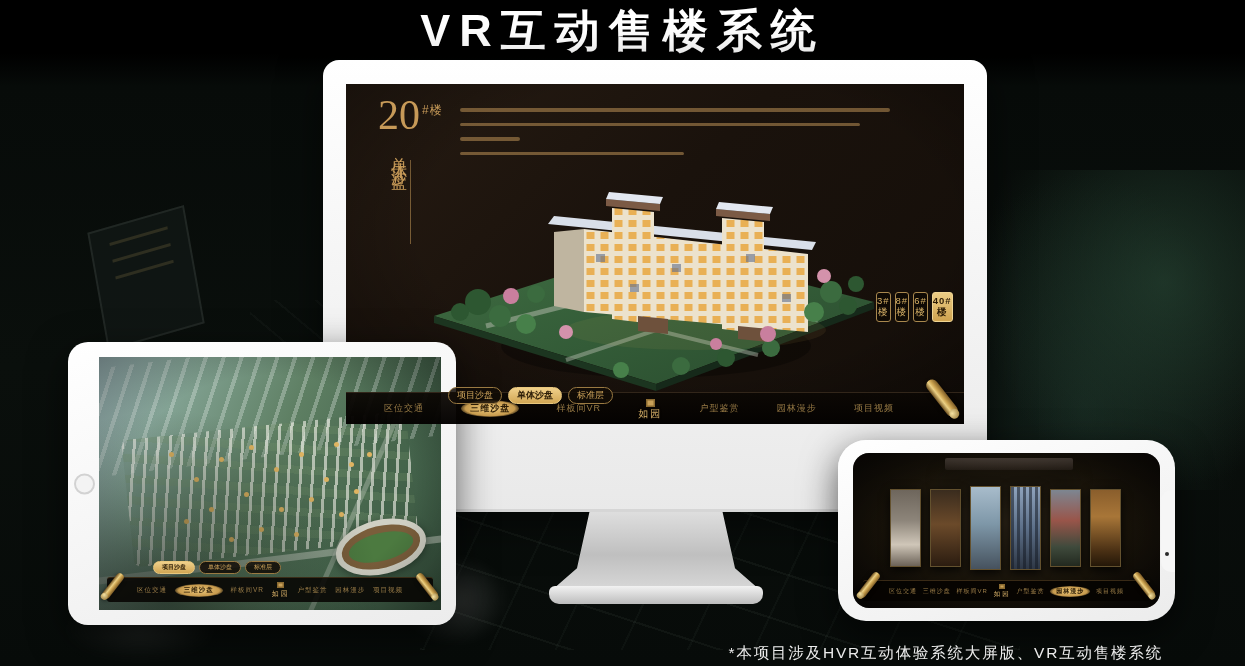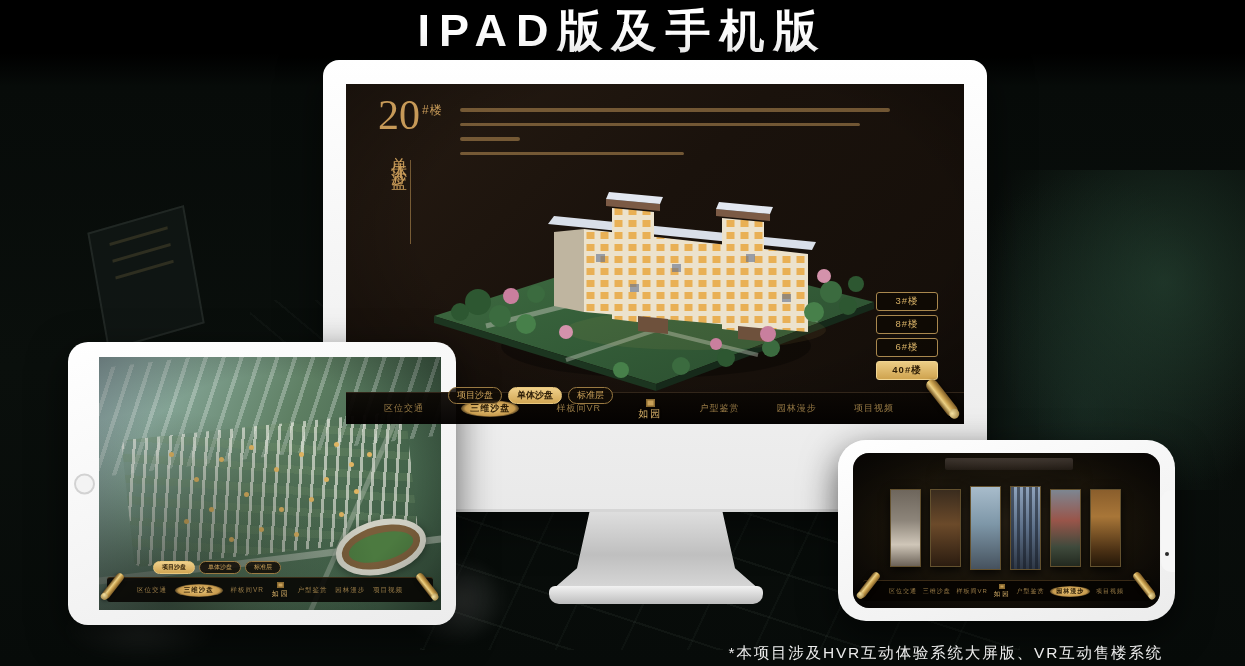--- a/index.html
+++ b/index.html
@@ -70,21 +70,21 @@
 
   .m-heading{position:absolute;left:32px;top:12px;color:#c79a58;z-index:2;}
   .m-num-row{display:flex;align-items:flex-start;}
   .m-num{font-family:Liberation Serif, serif;font-size:42px;line-height:.95;}
   .m-unit{font-size:12px;margin:6px 0 0 2px;letter-spacing:1px;}
   .m-sub{writing-mode:vertical-rl;font-size:16px;letter-spacing:6px;margin:8px 0 0 10px;font-family:"Liberation Serif","DejaVu Serif",serif;}
   .m-vline{position:absolute;left:64px;top:76px;width:1px;height:84px;background:rgba(199,154,88,.55);}
   .m-para{position:absolute;left:114px;top:24px;width:430px;z-index:2;}
   .m-para .ln{height:3.5px;background:rgba(201,156,92,.5);margin-bottom:11px;border-radius:2px;filter:blur(.3px);}
   .m-model{position:absolute;left:70px;top:50px;z-index:1;}
-  .m-btns{position:absolute;right:26px;top:208px;width:62px;display:flex;flex-direction:column;gap:4px;z-index:3;}
+  .m-btns{position:absolute;right:26px;top:208px;width:62px;display:flex;flex-direction:row;gap:4px;z-index:3;}
   .m-tabs{position:absolute;left:102px;top:287px;display:flex;gap:6px;font-size:9px;z-index:4;}
   .m-menubar{position:absolute;left:0;right:0;bottom:0;height:31px;z-index:3;
     background:linear-gradient(180deg,rgba(12,8,4,.95),rgba(4,2,1,.98));border-top:1px solid #32261a;
     display:flex;align-items:center;justify-content:space-between;padding:0 70px 0 38px;font-size:9px;color:#977a45;}
   .m-scroll{right:16px;bottom:4px;z-index:5;}
   .m-brand .bname{font-size:10px;}
 
   
   .tablet{position:absolute;left:68px;top:342px;width:388px;height:283px;
     background:linear-gradient(160deg,#fff,#ececec);border-radius:20px;box-shadow:0 12px 38px rgba(0,0,0,.6);}
@@ -161,21 +161,21 @@
       <i></i>
       <i></i>
       <i></i>
     </div>
   <div class="bg-lines"></div>
   <div class="bg-map"></div>
   <div class="bg-foliage"></div>
   <div class="bg-smoke1"></div>
   <div class="bg-smoke2"></div>
 
-  <div class="main-title">IPAD版及手机版</div>
+  <div class="main-title">VR互动售楼系统</div>
 
   <div class="monitor">
     <div class="m-screen">
 
       <div class="m-heading">
         <div class="m-num-row">
           <span class="m-num">20</span>
           <span class="m-unit">#楼</span>
         </div>
         <div class="m-sub">单体沙盘</div>

